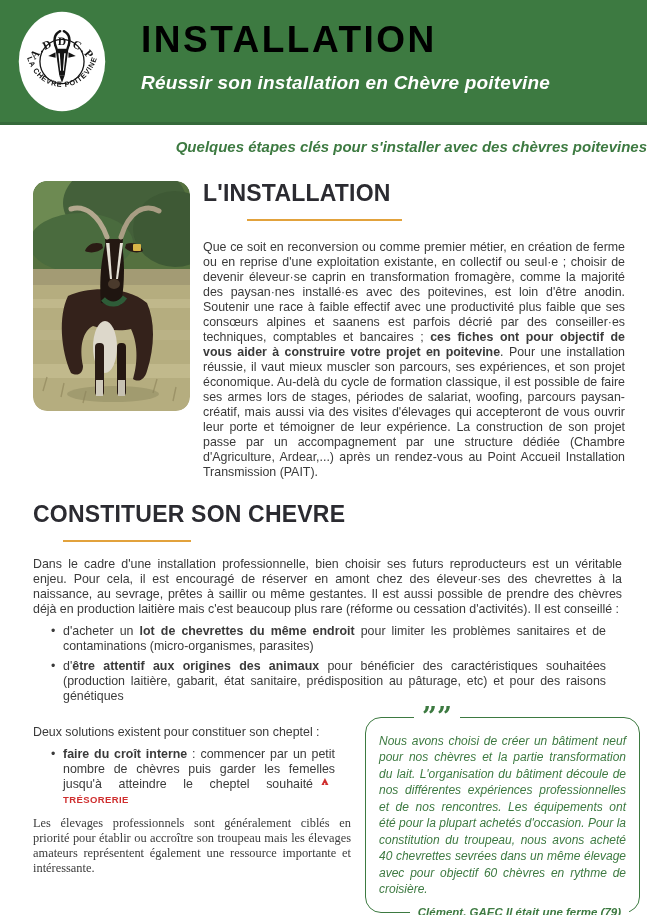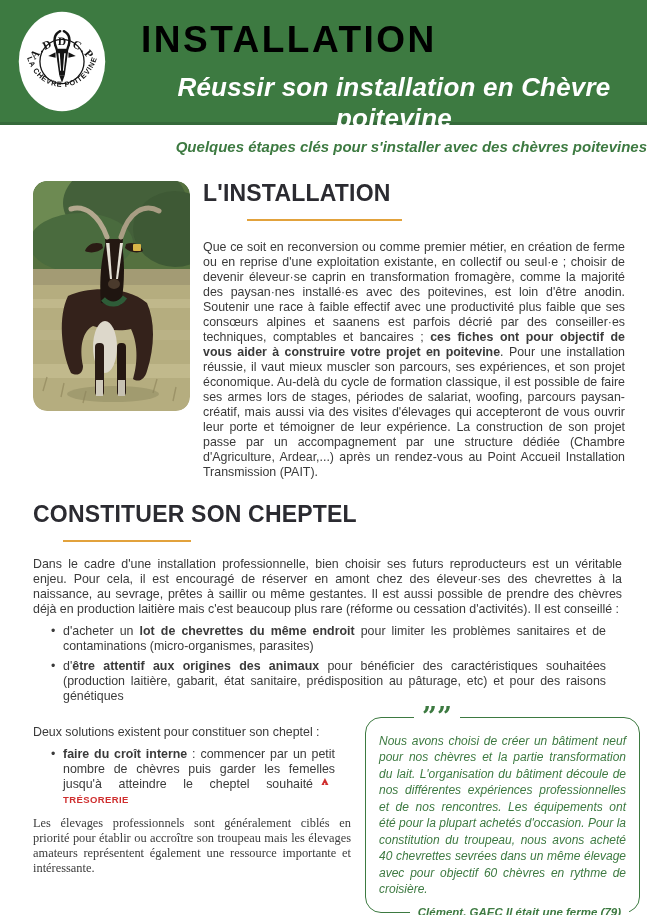--- a/index.html
+++ b/index.html
@@ -5,21 +5,21 @@
   html,body { margin:0; padding:0; }
   body {
     width:647px; height:915px; background:#fff; overflow:hidden;
     font-family:"Liberation Sans", sans-serif; color:#3a3a3a;
   }
   
   .header { position:relative; height:122px; background:#3d7a41; border-bottom:3px solid #35693a; }
   .logo { position:absolute; left:16px; top:10px; width:92px; height:103px; }
   .header-text { margin-left:141px; padding-top:21px; }
   .header-title { color:#000000; font-size:37px; font-weight:bold; letter-spacing:2.5px; line-height:1; }
-  .header-subtitle { margin-top:14px; color:#ffffff; font-size:26px; font-weight:bold; font-style:italic; letter-spacing:0.2px;text-align:center; }
+  .header-subtitle { margin-top:14px; color:#ffffff; font-size:19px; font-weight:bold; font-style:italic; letter-spacing:0.2px; }
   .tagline { text-align:right; margin-top:13px; color:#3d7a41; font-weight:bold; font-style:italic; font-size:15px; }
   
   .section-title { margin:0; font-size:23px; color:#2b2b31; font-weight:bold; letter-spacing:0.2px; line-height:1.1; }
   .rule { height:2px; background:#e2a23c; border:none; }
   .body-text { font-size:12.4px; line-height:15px; text-align:justify; color:#3a3a3a; }
   .b { font-weight:bold; }
   
   .install-row { display:flex; margin:26px 22px 0 33px; }
   .photo { width:157px; height:230px; flex:none; border-radius:14px; overflow:hidden; display:block; }
   .install-right { margin-left:13px; flex:1; }
@@ -126,21 +126,21 @@
     </g>
   </svg>
   <div class="install-right">
     <h2 class="section-title">L'INSTALLATION</h2>
     <div class="rule"></div>
     <p class="body-text" style="margin:0;"><span>Que ce soit en reconversion ou comme premier métier, en création de ferme ou en reprise d'une exploitation existante, en collectif ou seul·e ; choisir de devenir éleveur·se caprin en transformation fromagère, comme la majorité des paysan·nes installé·es avec des poitevines, est loin d'être anodin. Soutenir une race à faible effectif avec une productivité plus faible que ses consœurs alpines et saanens est parfois décrié par des conseiller·es techniques, comptables et bancaires ; </span><span class="b">ces fiches ont pour objectif de vous aider à construire votre projet en poitevine</span><span>. Pour une installation réussie, il vaut mieux muscler son parcours, ses expériences, et son projet économique. Au-delà du cycle de formation classique, il est possible de faire ses armes lors de stages, périodes de salariat, woofing, parcours paysan-créatif, mais aussi via des visites d'élevages qui accepteront de vous ouvrir leur porte et témoigner de leur expérience. La construction de son projet passe par un accompagnement par une structure dédiée (Chambre d'Agriculture, Ardear,...) après un rendez-vous au Point Accueil Installation Transmission (PAIT).</span></p>
   </div>
 </div>
 
 <div class="cheptel">
-  <h2 class="section-title">CONSTITUER SON CHEPTEL</h2>
+  <h2 class="section-title">CONSTITUER SON CHEVRE</h2>
   <div class="rule"></div>
   <p class="body-text" style="margin:0;">Dans le cadre d'une installation professionnelle, bien choisir ses futurs reproducteurs est un véritable enjeu. Pour cela, il est encouragé de réserver en amont chez des éleveur·ses des chevrettes à la naissance, au sevrage, prêtes à saillir ou même gestantes. Il est aussi possible de prendre des chèvres déjà en production laitière mais c'est beaucoup plus rare (réforme ou cessation d'activités). Il est conseillé :</p>
   <ul class="checklist">
     <li><span>d'acheter un </span><span class="b">lot de chevrettes du même endroit</span><span> pour limiter les problèmes sanitaires et de contaminations (micro-organismes, parasites)</span></li>
     <li><span>d'</span><span class="b">être attentif aux origines des animaux</span><span> pour bénéficier des caractéristiques souhaitées (production laitière, gabarit, état sanitaire, prédisposition au pâturage, etc) et pour des raisons génétiques</span></li>
   </ul>
 </div>
 
 <div class="solutions-row">
   <div class="sol-left">

